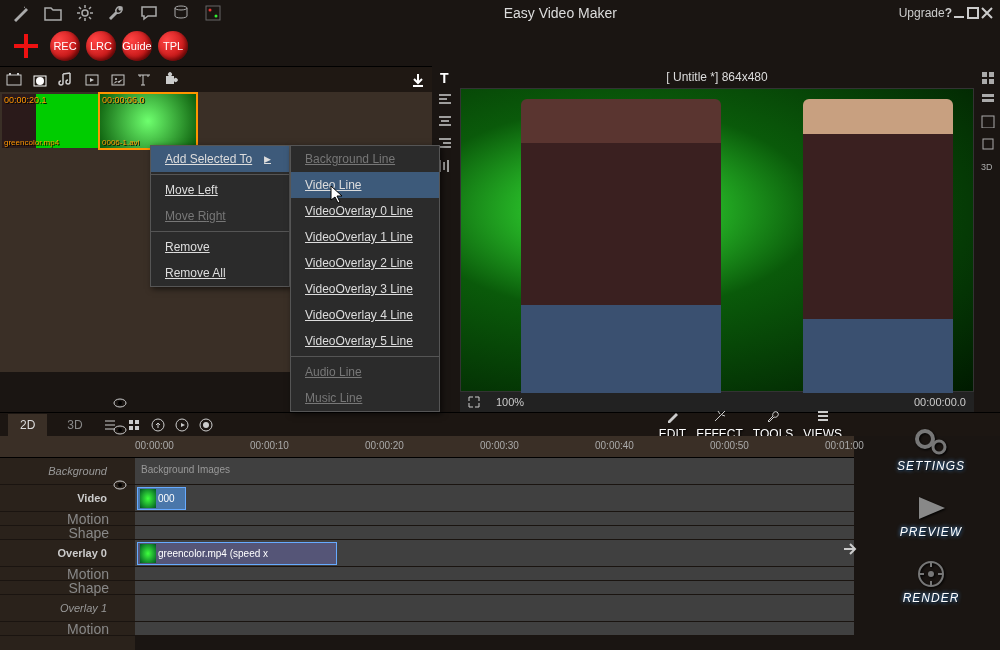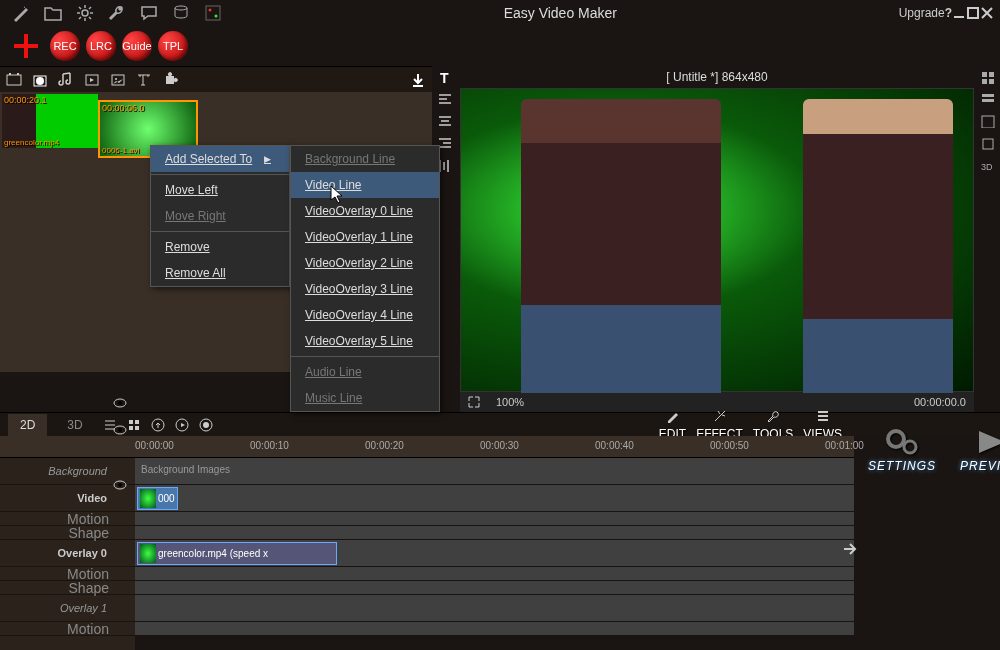--- a/index.html
+++ b/index.html
@@ -16,21 +16,21 @@
 .plus-btn svg { width: 28px; height: 28px; }
 .round-btn { width: 30px; height: 30px; border-radius: 50%; background: radial-gradient(circle at 30% 30%, #ff4444, #aa0000); color: #fff; display: flex; align-items: center; justify-content: center; font-size: 11px; font-weight: normal; box-shadow: inset -2px -2px 4px rgba(0,0,0,.5); text-align: center; }
 
 .content { display: flex; }
 .left-panel { width: 432px; }
 .media-tabs { height: 26px; background: #1f1813; display: flex; align-items: center; padding: 0 6px; gap: 10px; border-top: 1px solid #000; }
 .media-tabs svg { width: 16px; height: 16px; fill: #ccc; }
 .media-tabs .dl-arrow { margin-left: auto; }
 .media-bin { background: #3a2f26; height: 280px; position: relative; display: flex; gap: 2px; padding: 2px; align-items: flex-start; }
 .clip { width: 96px; height: 54px; position: relative; background: #0a3; overflow: hidden; }
-.clip.sel { outline: 2px solid #ff9500; margin-top: 8px; }
+.clip.sel { outline: 2px solid #ff9500; }
 .clip .time { position: absolute; top: 1px; left: 2px; color: #ff9500; font-size: 9px; text-shadow: 1px 1px #000; }
 .clip .name { position: absolute; bottom: 1px; left: 2px; color: #ff9500; font-size: 8px; text-shadow: 1px 1px #000; }
 .clip1 { background: linear-gradient(to right, #2a1a1a 0%, #2a1a1a 35%, #0c0 35%, #0c0 100%); }
 .clip2 { background: radial-gradient(circle, #6eff6e, #0a5a0a); }
 
 .right-panel { flex: 1; display: flex; gap: 2px; }
 .preview-tools { width: 26px; background: #1a1512; display: flex; flex-direction: column; align-items: center; gap: 8px; padding-top: 4px; }
 .preview-tools svg { width: 16px; height: 14px; fill: #ccc; }
 .preview-area { flex: 1; }
 .preview-title { height: 22px; text-align: center; color: #ddd; font-size: 12px; line-height: 22px; }
@@ -57,21 +57,21 @@
 .ruler .tick { position: absolute; top: 4px; color: #aaa; font-size: 10px; }
 .track-header { height: 27px; display: flex; align-items: center; justify-content: flex-end; padding: 0 8px; color: #ccc; gap: 6px; font-size: 11px; border-bottom: 1px solid #1a1410; }
 .track-header.sub { height: 14px; font-size: 14px; color: #888; justify-content: flex-end; padding-right: 26px; }
 .track-header .eye { width: 14px; }
 .track-lane { height: 27px; background: #404040; border-bottom: 1px solid #1a1410; position: relative; }
 .track-lane.sub { height: 14px; }
 .track-lane .label { position: absolute; left: 6px; top: 6px; color: #999; font-size: 10px; }
 .clip-on-track { position: absolute; height: 23px; top: 2px; background: #4a77aa; border: 1px solid #6af; display: flex; align-items: center; color: #fff; font-size: 10px; padding-left: 2px; }
 .clip-thumb { width: 16px; height: 19px; background: radial-gradient(#3eff3e,#052); margin-right: 2px; }
 
-.side-buttons { position: absolute; right: 6px; top: 420px; width: 126px; display: flex; flex-direction: row; align-items: center; gap: 24px; }
+.side-buttons { position: absolute; right: 6px; top: 420px; width: 126px; display: flex; flex-direction: column; align-items: center; gap: 8px; justify-content: center; }
 .side-btn { width: 120px; height: 58px; display: flex; flex-direction: column; align-items: center; justify-content: center; color: #fff; font-size: 12px; text-shadow: 0 0 4px #5af, 1px 1px 1px #000; font-style: italic; letter-spacing: 1px; }
 .side-btn svg { width: 40px; height: 34px; fill: #777; filter: drop-shadow(1px 1px 1px #000); }
 .arrow-btn { position: absolute; right: 138px; top: 538px; }
 
 .ctx-menu { position: absolute; background: #2b2b2b; border: 1px solid #555; box-shadow: 2px 2px 6px rgba(0,0,0,.6); z-index: 100; }
 .ctx-menu .item { padding: 6px 18px 6px 14px; color: #ddd; font-size: 12px; white-space: nowrap; display: flex; align-items: center; text-decoration: underline; }
 .ctx-menu .item.disabled { color: #777; }
 .ctx-menu .item.highlight { background: #3d5a7a; }
 .ctx-menu .item .arrow { margin-left: auto; font-size: 9px; }
 .ctx-menu .sep { height: 1px; background: #555; margin: 2px 0; }
@@ -336,21 +336,21 @@
       <span class="tick" style="left:230px">00:00:20</span>
       <span class="tick" style="left:345px">00:00:30</span>
       <span class="tick" style="left:460px">00:00:40</span>
       <span class="tick" style="left:575px">00:00:50</span>
       <span class="tick" style="left:690px">00:01:00</span>
     </div>
     <div class="track-lane">
         <span class="label">Background Images</span>
       </div>
     <div class="track-lane">
-      <div class="clip-on-track" style="left:2px;width:41px">
+      <div class="clip-on-track" style="left:2px;width:49px">
           <div class="clip-thumb"></div>
           <span>000</span>
         </div>
     </div>
     <div class="track-lane sub"></div>
     <div class="track-lane sub"></div>
     <div class="track-lane">
       <div class="clip-on-track" style="left:2px;width:200px;background:#557;">
           <div class="clip-thumb"></div>
           <span>greencolor.mp4  (speed x</span>

